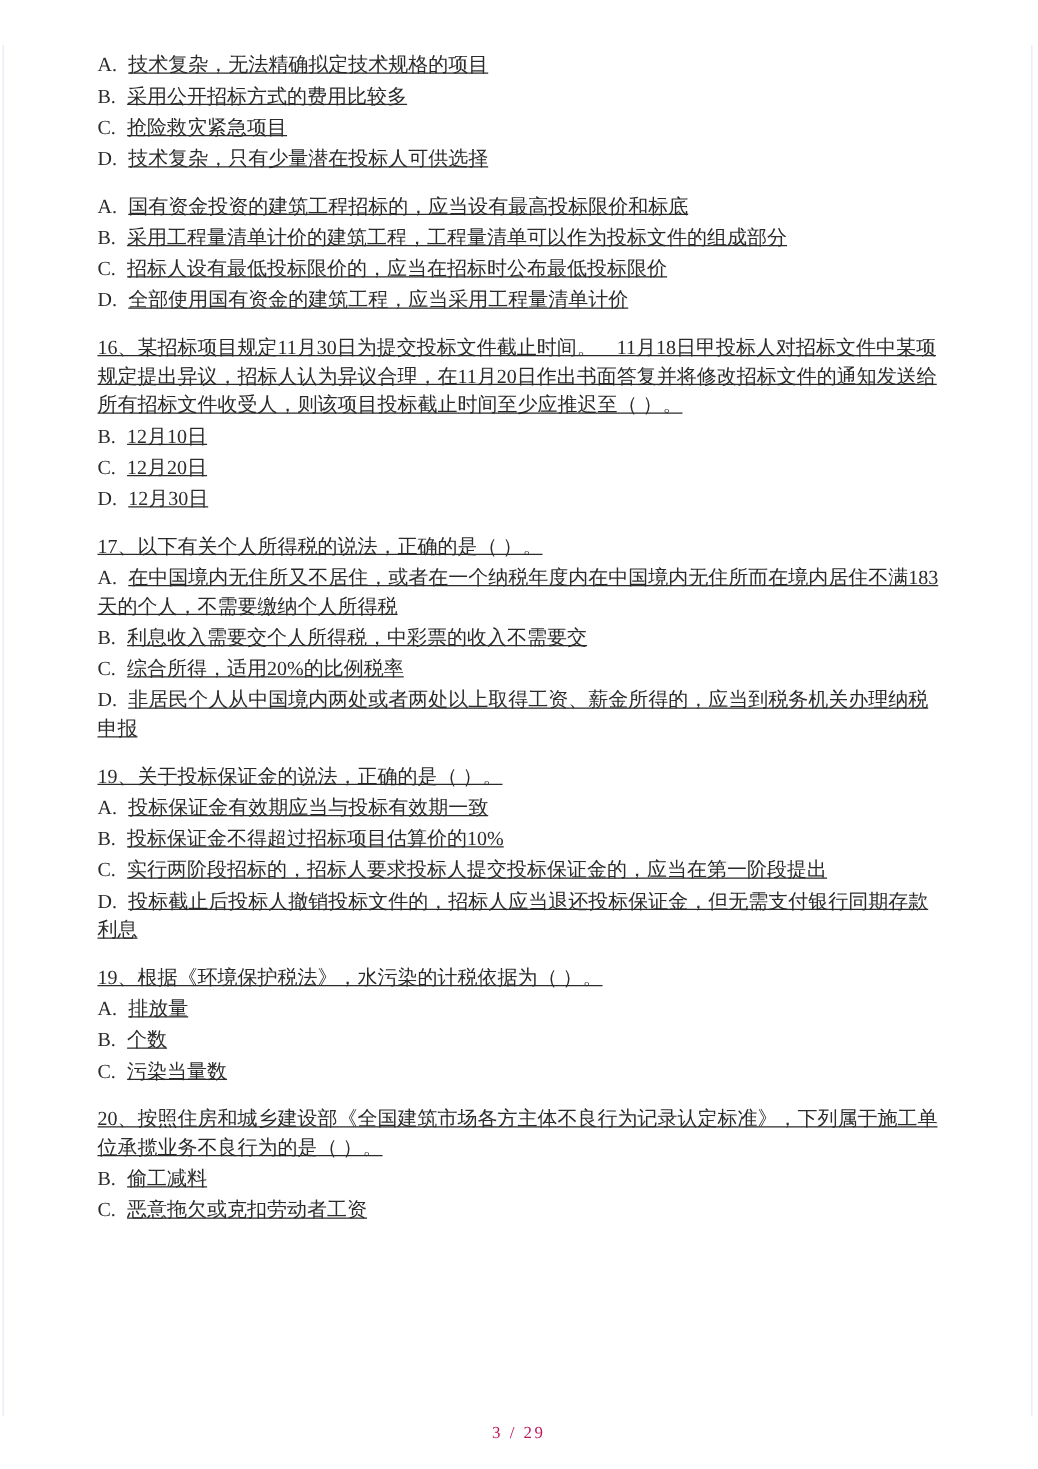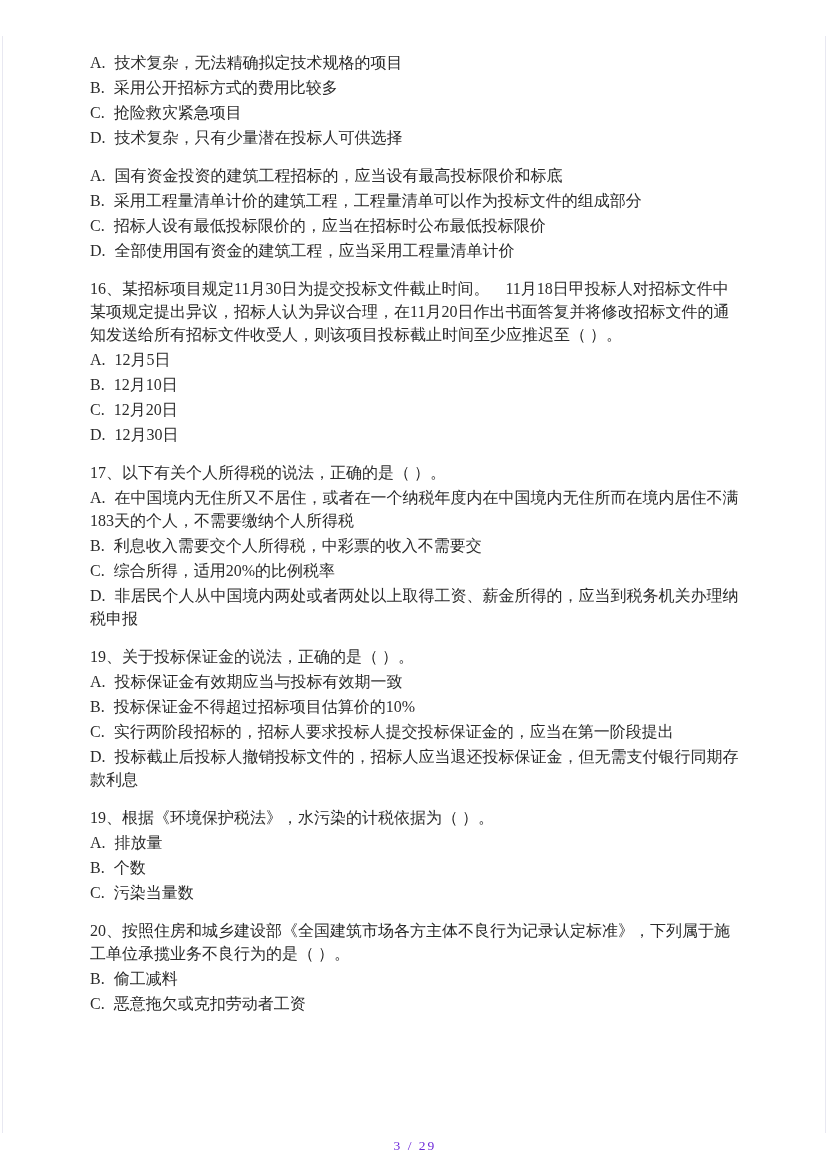--- a/index.html
+++ b/index.html
@@ -26,38 +26,38 @@
     border-left: 1px solid #e8e8f1;
     border-right: 1px solid #e8e8f1;
     padding: 3px 75px 0 75px;
   }
   .content {
     width: 673px;
     font-size: 16px;
     line-height: 23px;
     letter-spacing: 0;
   }
-  .question { margin: 12px; }
+  .question { margin: 0; text-decoration: underline; }
   .question + .question { margin-top: 15px; }
   .stem, .option {
     margin: 2px 0;
     word-break: break-all;
   }
   .opt-letter {
     display: inline-block;
     margin-right: 9px;
   }
   .footer {
     position: absolute;
     top: 1138px;
     left: 0;
     width: 830px;
     text-align: center;
     font-size: 13.5px;
-    color: #6d28d9;
+    color: #be185d;
     letter-spacing: 2px;
   }
 </style>
 </head>
 <body>
 
 <div class="page">
   <div class="content">
 
     <section class="question">
@@ -69,21 +69,20 @@
 
     <section class="question">
       <p class="option"><span class="opt-letter">A.</span><span>国有资金投资的建筑工程招标的，应当设有最高投标限价和标底</span></p>
       <p class="option"><span class="opt-letter">B.</span><span>采用工程量清单计价的建筑工程，工程量清单可以作为投标文件的组成部分</span></p>
       <p class="option"><span class="opt-letter">C.</span><span>招标人设有最低投标限价的，应当在招标时公布最低投标限价</span></p>
       <p class="option"><span class="opt-letter">D.</span><span>全部使用国有资金的建筑工程，应当采用工程量清单计价</span></p>
     </section>
 
     <section class="question">
       <p class="stem">16、某招标项目规定11月30日为提交投标文件截止时间。　11月18日甲投标人对招标文件中某项规定提出异议，招标人认为异议合理，在11月20日作出书面答复并将修改招标文件的通知发送给所有招标文件收受人，则该项目投标截止时间至少应推迟至（ ）。</p>
-      <p class="option"><span class="opt-letter">A.</span><span>12月5日</span></p>
       <p class="option"><span class="opt-letter">B.</span><span>12月10日</span></p>
       <p class="option"><span class="opt-letter">C.</span><span>12月20日</span></p>
       <p class="option"><span class="opt-letter">D.</span><span>12月30日</span></p>
     </section>
 
     <section class="question">
       <p class="stem">17、以下有关个人所得税的说法，正确的是（ ）。</p>
       <p class="option"><span class="opt-letter">A.</span><span>在中国境内无住所又不居住，或者在一个纳税年度内在中国境内无住所而在境内居住不满183天的个人，不需要缴纳个人所得税</span></p>
       <p class="option"><span class="opt-letter">B.</span><span>利息收入需要交个人所得税，中彩票的收入不需要交</span></p>
       <p class="option"><span class="opt-letter">C.</span><span>综合所得，适用20%的比例税率</span></p>

